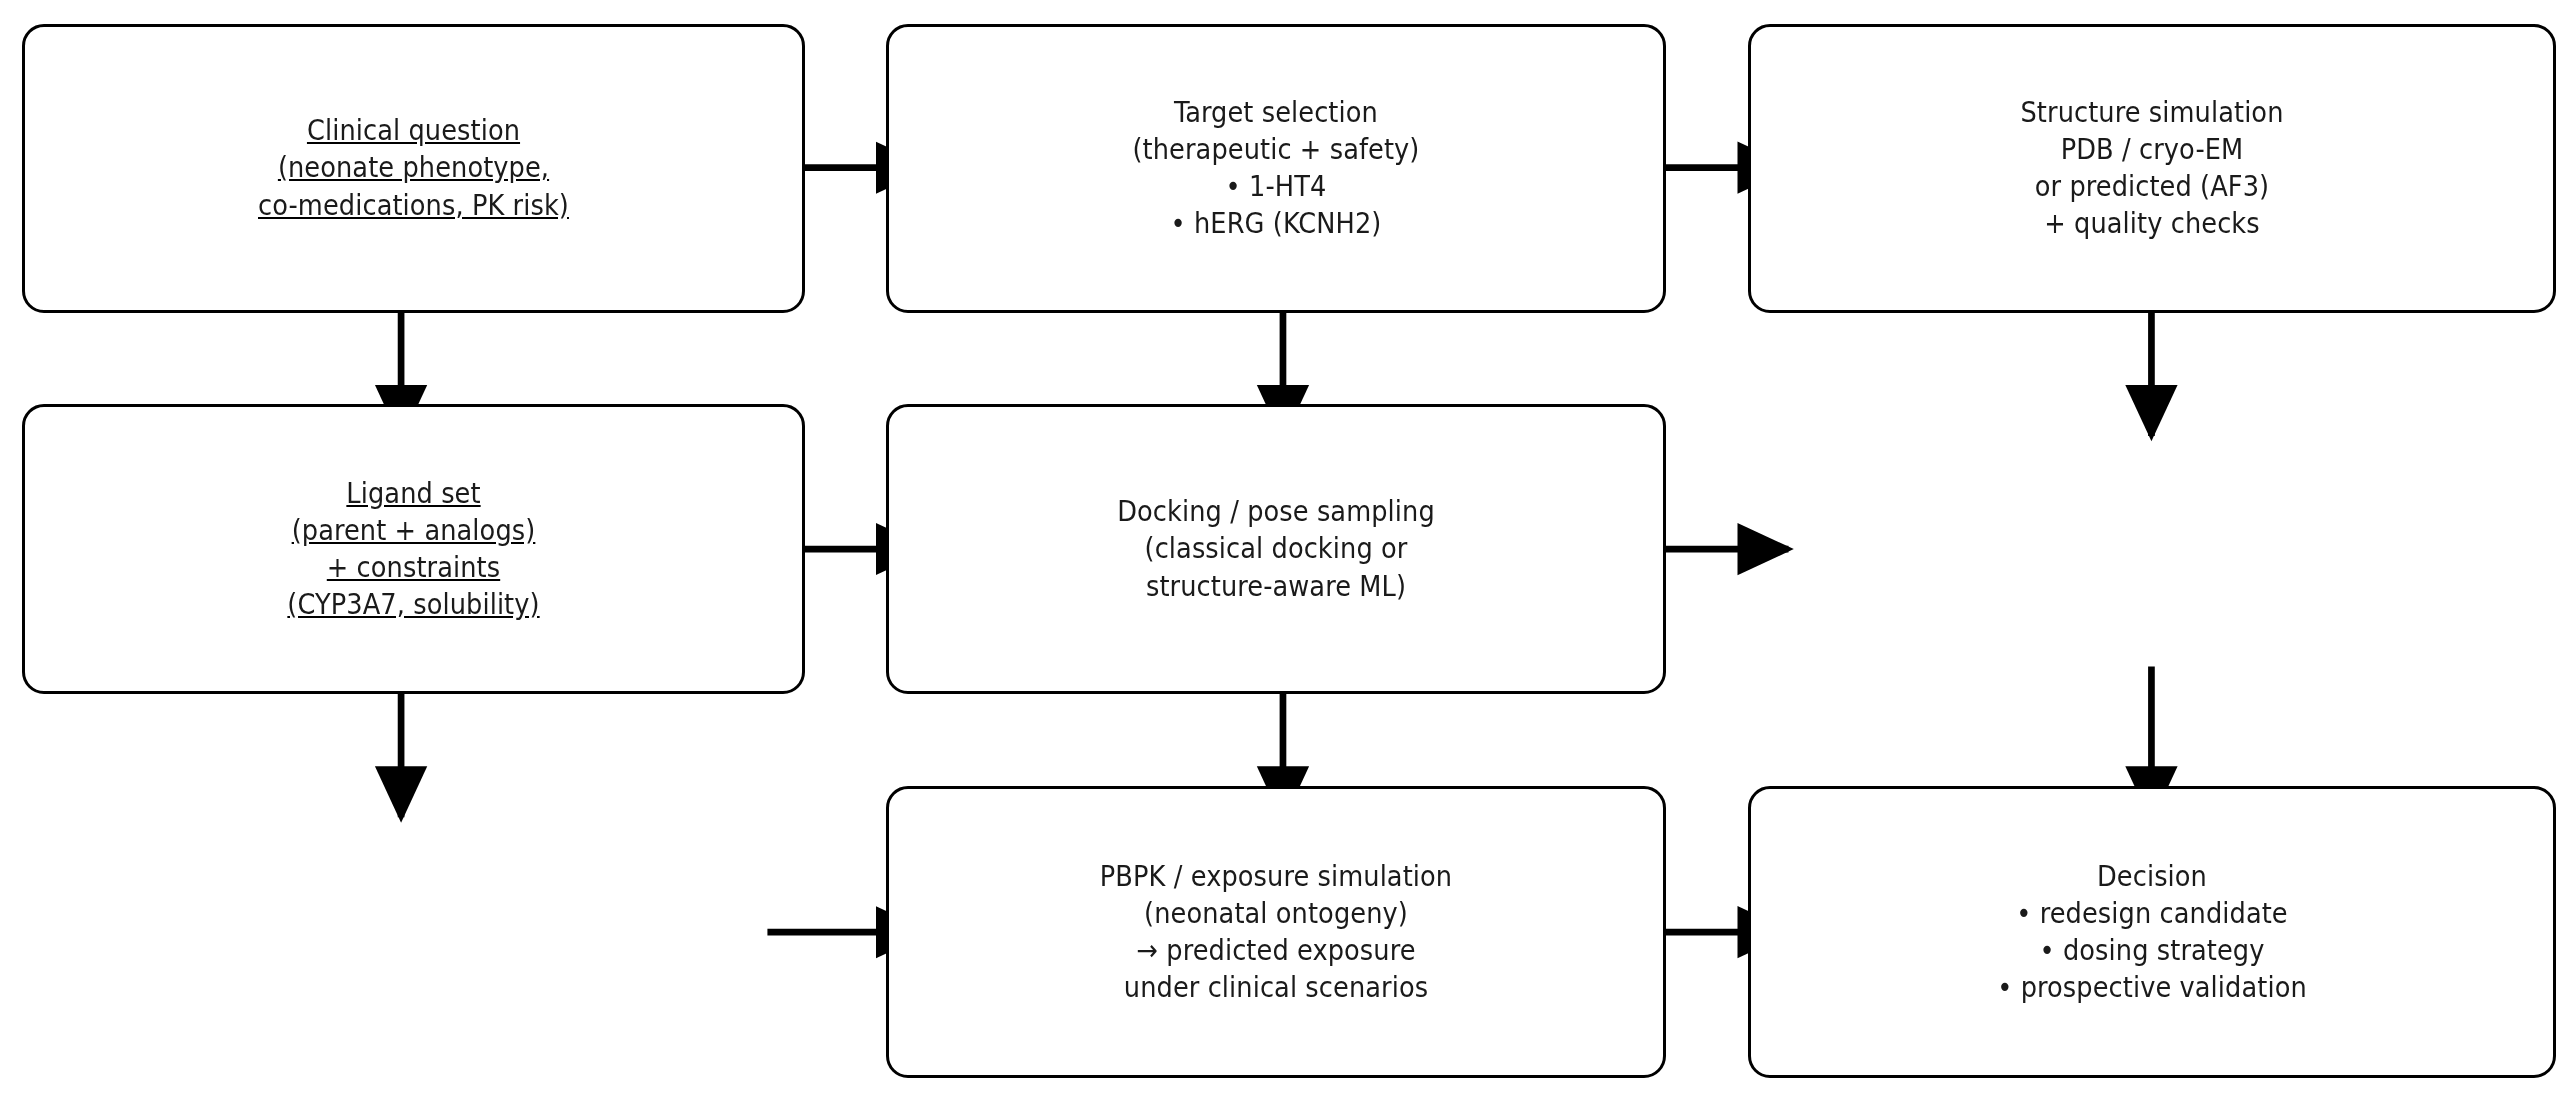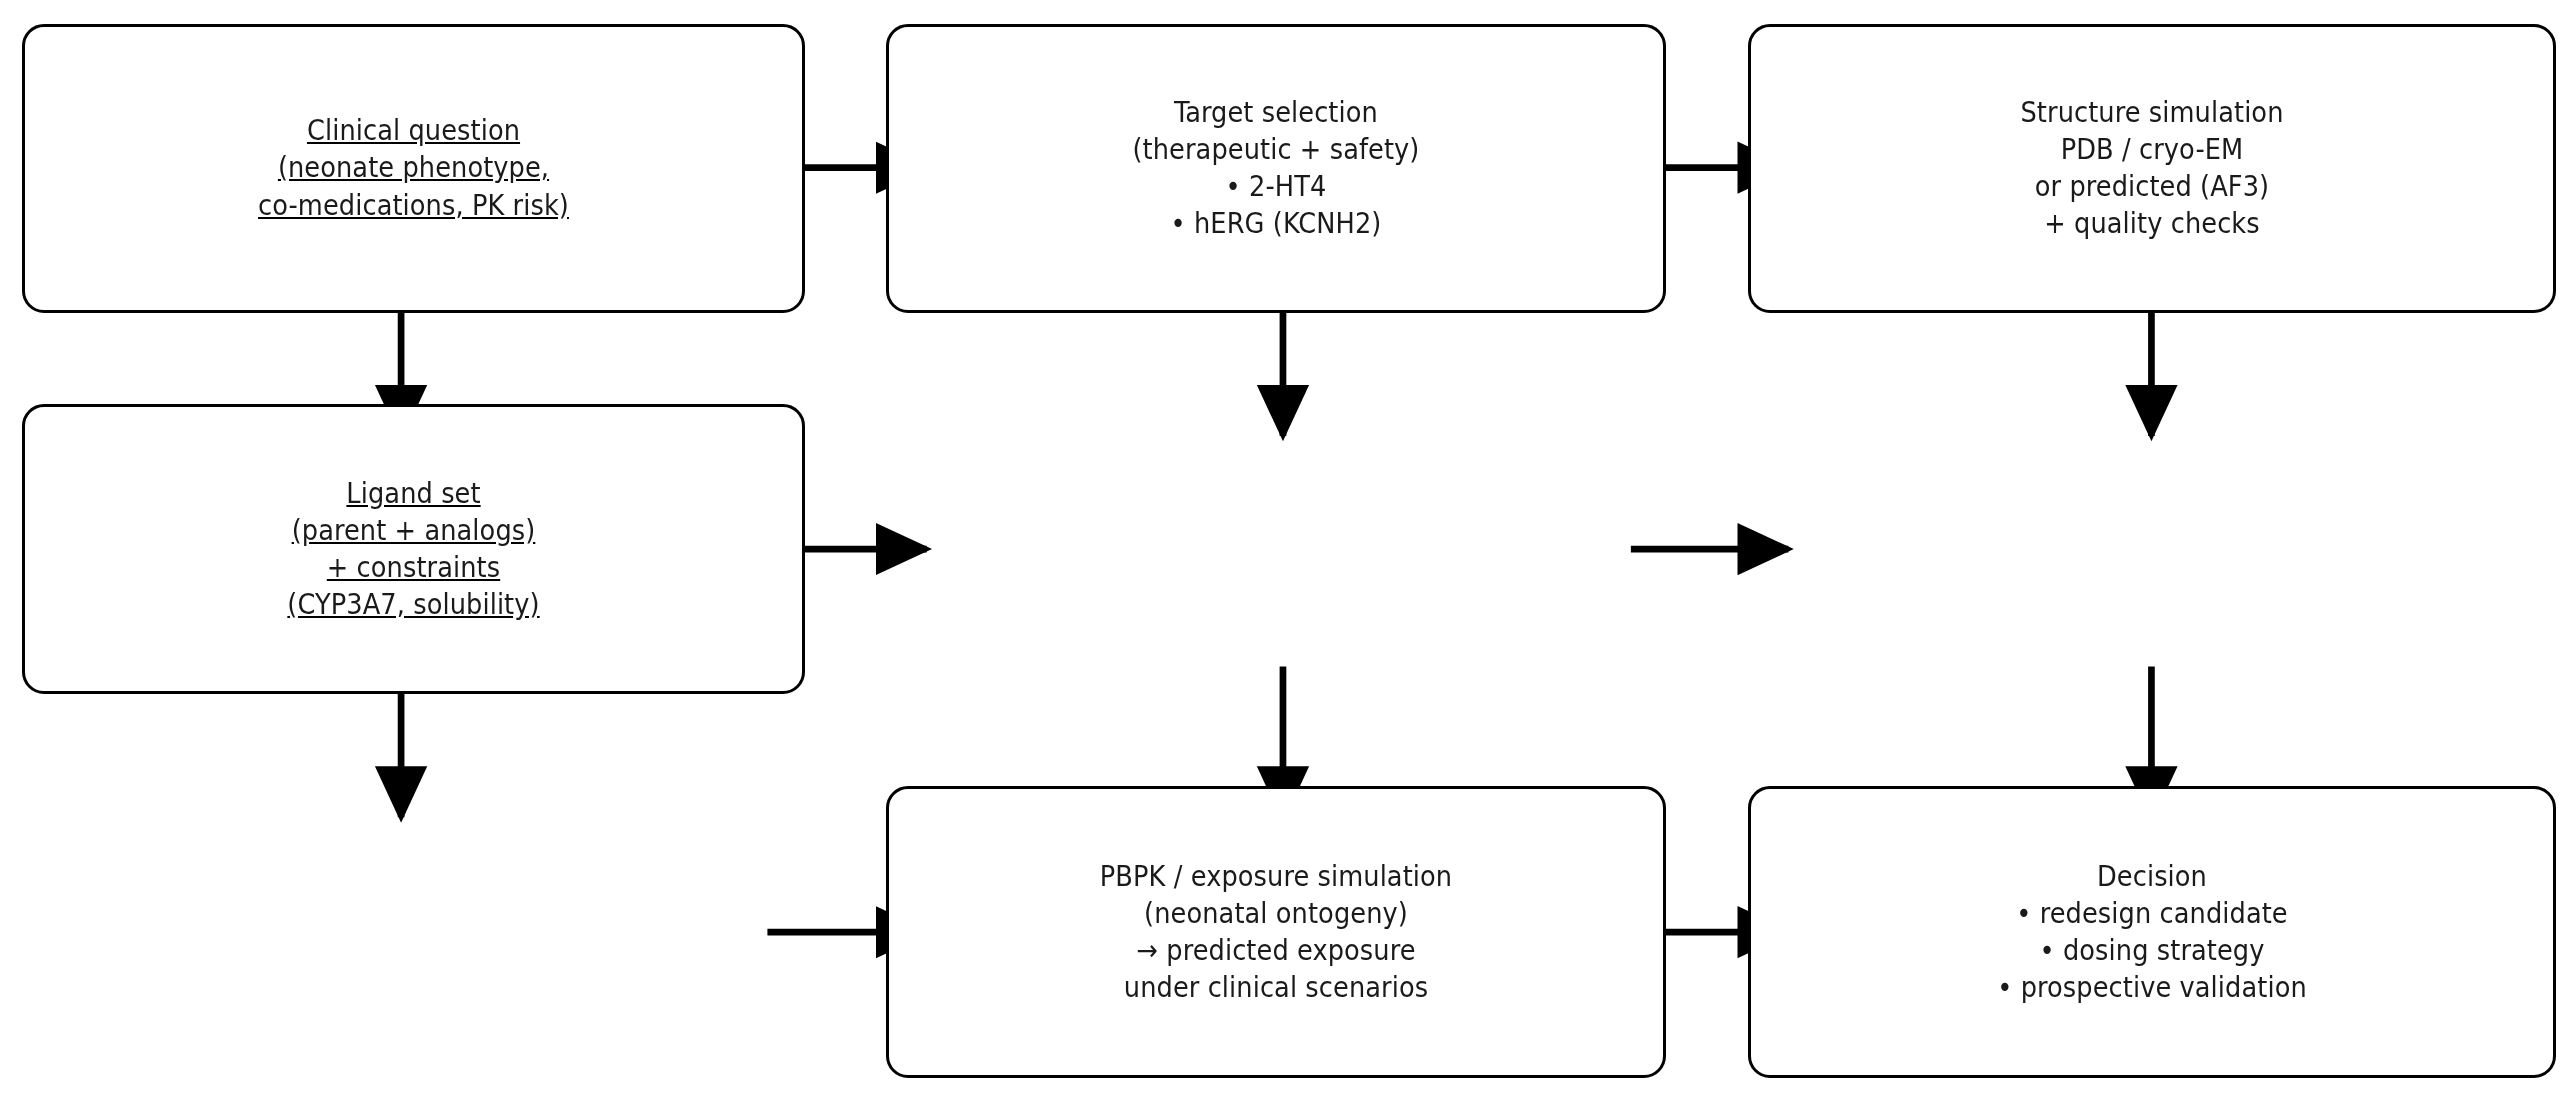--- a/index.html
+++ b/index.html
@@ -96,38 +96,43 @@
 
   <div class="node c1 r1">
     <div class="node-label">Clinical question
 (neonate phenotype,
 co-medications, PK risk)</div>
   </div>
 
   <div class="node c2 r1">
     <div class="node-label">Target selection
 (therapeutic + safety)
-• 2-HT4
+• 1-HT4
 • hERG (KCNH2)</div>
   </div>
 
   <div class="node c3 r1">
     <div class="node-label">Structure simulation
 PDB / cryo-EM
 or predicted (AF3)
 + quality checks</div>
   </div>
 
   <div class="node c1 r2">
     <div class="node-label">Ligand set
 (parent + analogs)
 + constraints
 (CYP3A7, solubility)</div>
   </div>
 
+  <div class="node c2 r2">
+    <div class="node-label">Docking / pose sampling
+(classical docking or
+structure-aware ML)</div>
+  </div>
 
 
 
   <div class="node c2 r3">
     <div class="node-label">PBPK / exposure simulation
 (neonatal ontogeny)
 → predicted exposure
 under clinical scenarios</div>
   </div>
 

